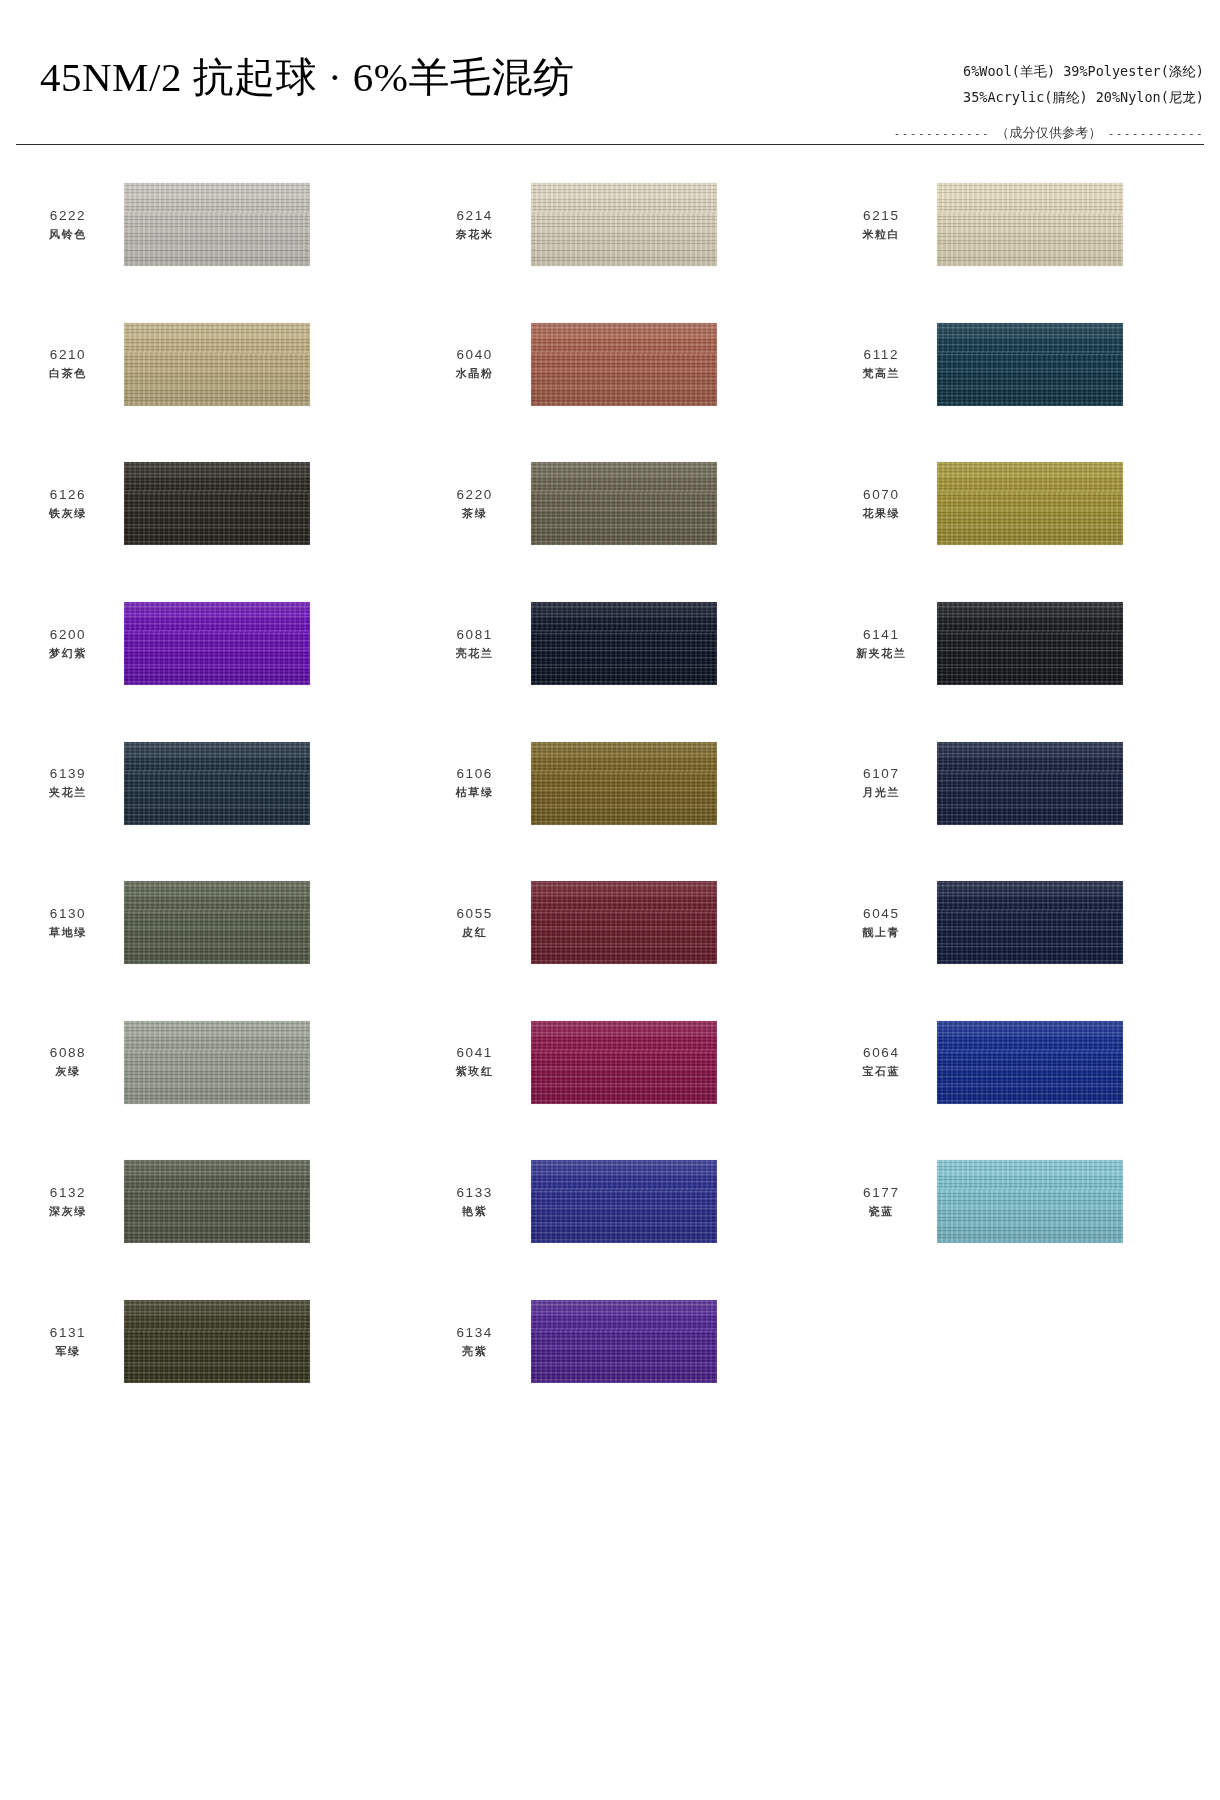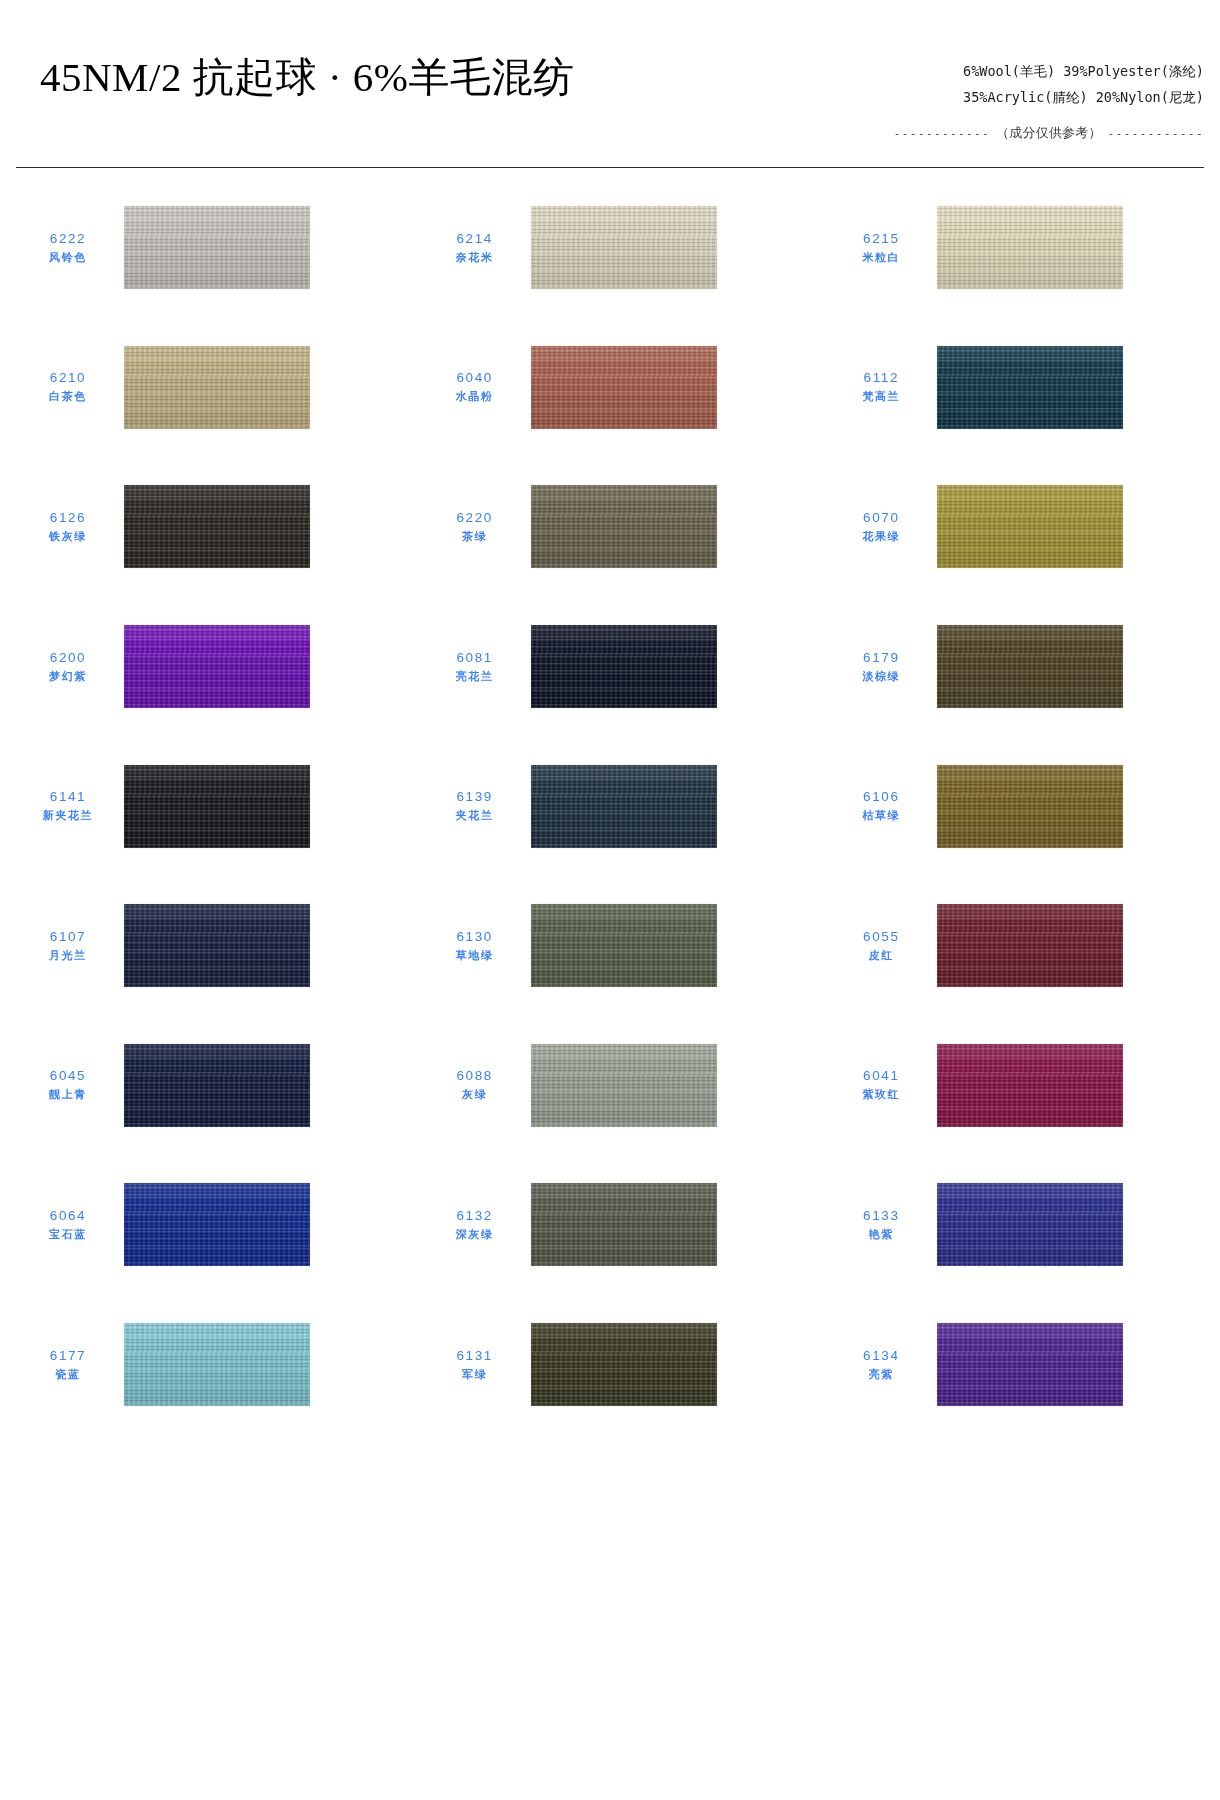--- a/index.html
+++ b/index.html
@@ -10,21 +10,21 @@
   body {
     width: 1220px; height: 1800px;
     font-family: "Liberation Sans", "DejaVu Sans", sans-serif;
     position: relative;
     overflow: hidden;
   }
 
   
   #header {
     position: relative;
-    height: 168px;
+    height: 145px;
     box-sizing: border-box;
     border-bottom: 1.5px solid #2b2b2b;
     margin: 0 16px;
     width: calc(100% - 32px);
     text-decoration: underline;
   }
   #title {
     position: absolute;
     left: 24px;
     top: 50px;
@@ -81,21 +81,21 @@
     justify-content: flex-start;
     padding-left: 26px;
     box-sizing: border-box;
   }
   .swatch-label {
     width: 84px;
     flex: 0 0 84px;
     text-align: center;
     font-size: 13px;
     line-height: 19px;
-    color: #3b82f6;
+    color: #404040;
     font-family: "Liberation Sans", "DejaVu Sans", sans-serif;
   }
   .swatch-code {
     display: block;
     letter-spacing: 1.6px;
     font-size: 13.5px;
   }
   .swatch-name {
     display: block;
     letter-spacing: 1.6px;
@@ -240,27 +240,20 @@
     </div>
     <div class="swatch-cell">
       <div class="swatch-label">
         <span class="swatch-code">6081</span>
         <span class="swatch-name">亮花兰</span>
       </div>
       <div class="swatch-chip" style="background-color: rgb(13, 20, 38);"></div>
     </div>
     <div class="swatch-cell">
       <div class="swatch-label">
-        <span class="swatch-code">6179</span>
-        <span class="swatch-name">淡棕绿</span>
-      </div>
-      <div class="swatch-chip" style="background-color: rgb(79, 67, 38);"></div>
-    </div>
-    <div class="swatch-cell">
-      <div class="swatch-label">
         <span class="swatch-code">6141</span>
         <span class="swatch-name">新夹花兰</span>
       </div>
       <div class="swatch-chip" style="background-color: rgb(22, 24, 28);"></div>
     </div>
     <div class="swatch-cell">
       <div class="swatch-label">
         <span class="swatch-code">6139</span>
         <span class="swatch-name">夹花兰</span>
       </div>

